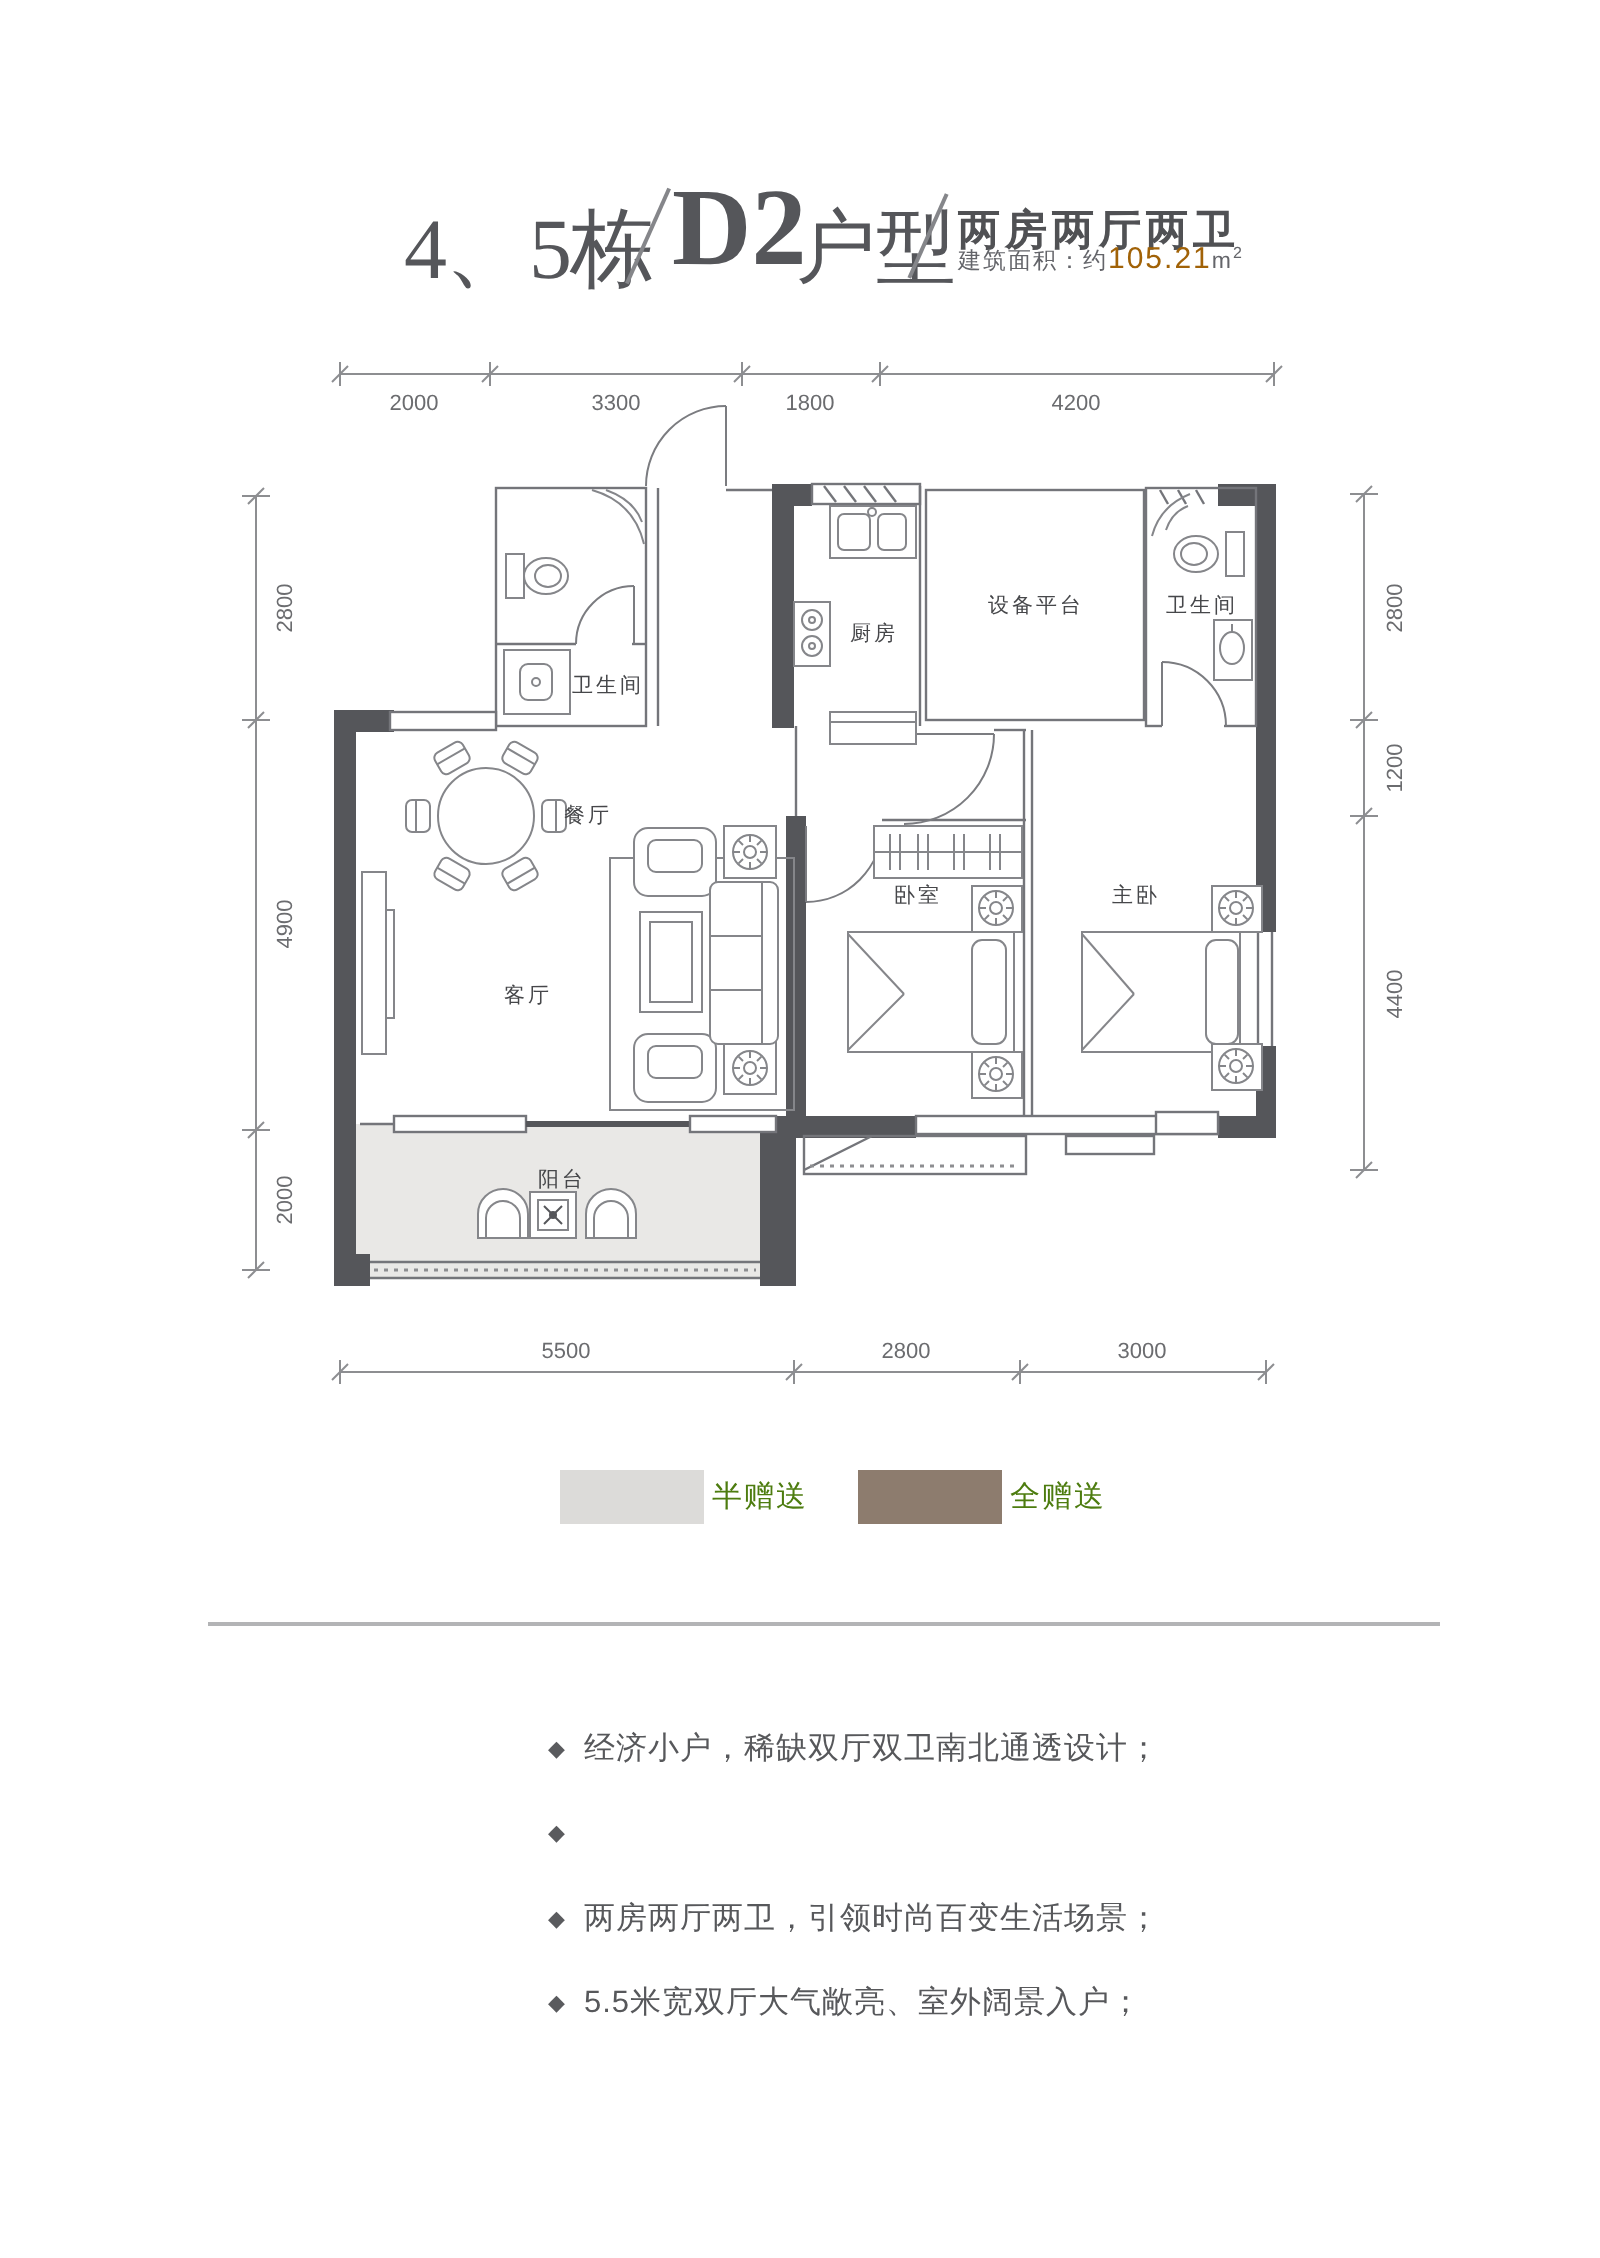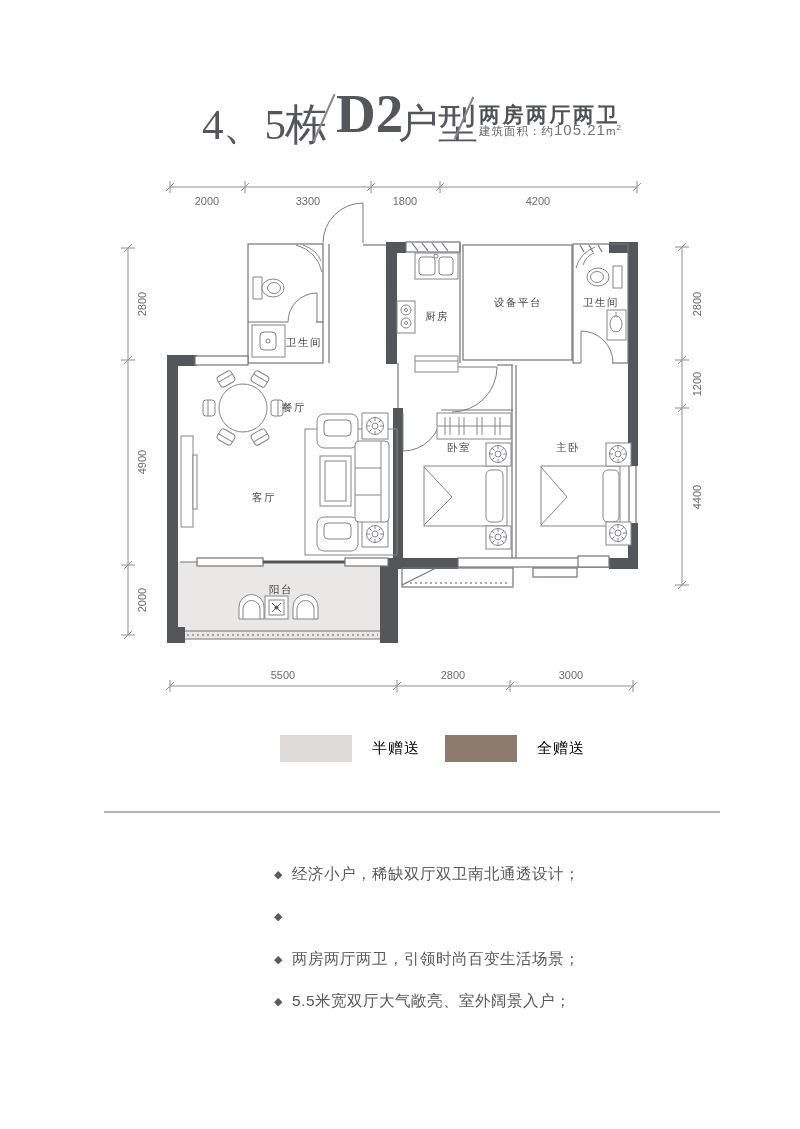--- a/index.html
+++ b/index.html
@@ -3,23 +3,23 @@
 <meta charset="utf-8">
 <style>
   html,body{margin:0;padding:0;background:#fff}
   .page{position:relative;width:800px;height:1129px;background:#ffffff;overflow:hidden;
         font-family:"Liberation Sans",sans-serif;color:#55565a}
   .abs{position:absolute}
   .serif{font-family:"Liberation Serif",serif}
   .slash{width:2px;background:#85868a;transform:rotate(24deg)}
   .layout-line{font-weight:bold;letter-spacing:2.5px;color:#505154;font-size:21px}
   .area-line{color:#64656a;font-size:11.5px;letter-spacing:1px}
-  .area-val{font-size:15px;color:#737373}
+  .area-val{font-size:15px;color:#a16207}
   .legend{display:flex;align-items:center}
-  .legend .lab{font-size:15px;margin-left:20px;color:#000000;letter-spacing:1px}
+  .legend .lab{font-size:15px;margin-left:4px;color:#4d7c0f;letter-spacing:1px}
   .divider{border-top:2px solid #b3b4b6;height:0}
   .feat{display:flex;align-items:center;height:42.5px;font-size:15.5px;color:#57585b;letter-spacing:0.5px}
   .diamond{font-size:11px;margin-right:9px;color:#5a5b5e}
   
   .w{fill:#55565a;stroke:none}
   .tn{stroke:#74757a;stroke-width:1.2;fill:none}
   .tnw{stroke:#74757a;stroke-width:1.2;fill:#ffffff}
   .fur{stroke:#85868a;stroke-width:1;fill:#ffffff}
   .furn{stroke:#85868a;stroke-width:1;fill:none}
   .dim{stroke:#8d8e91;stroke-width:1;fill:none}

